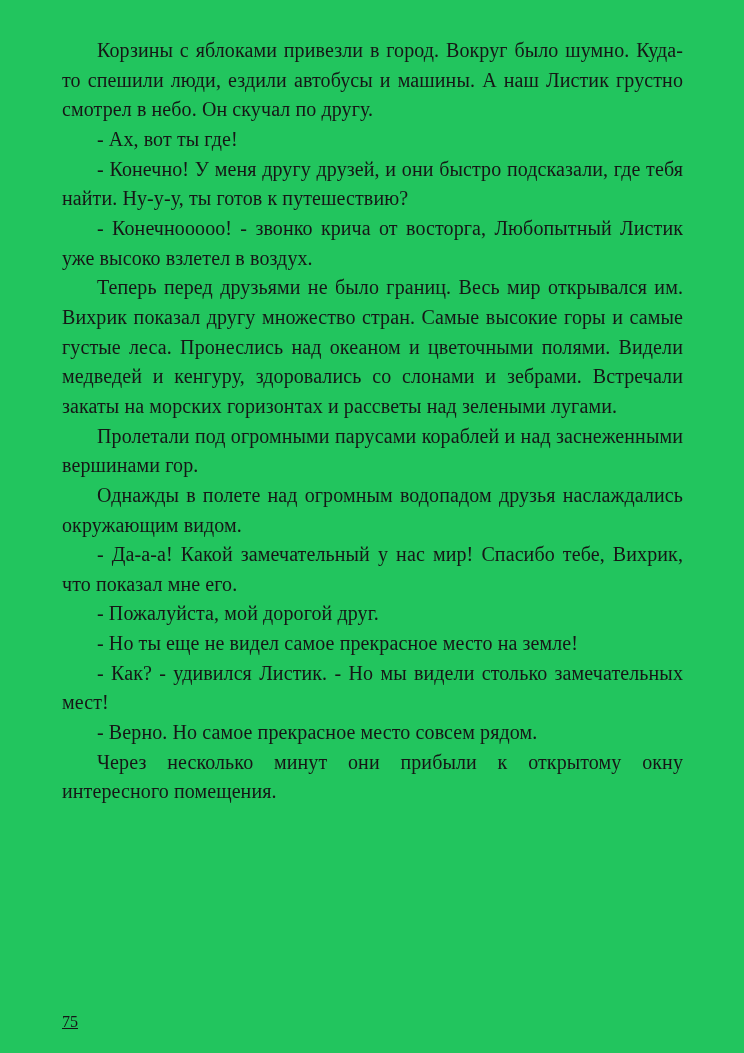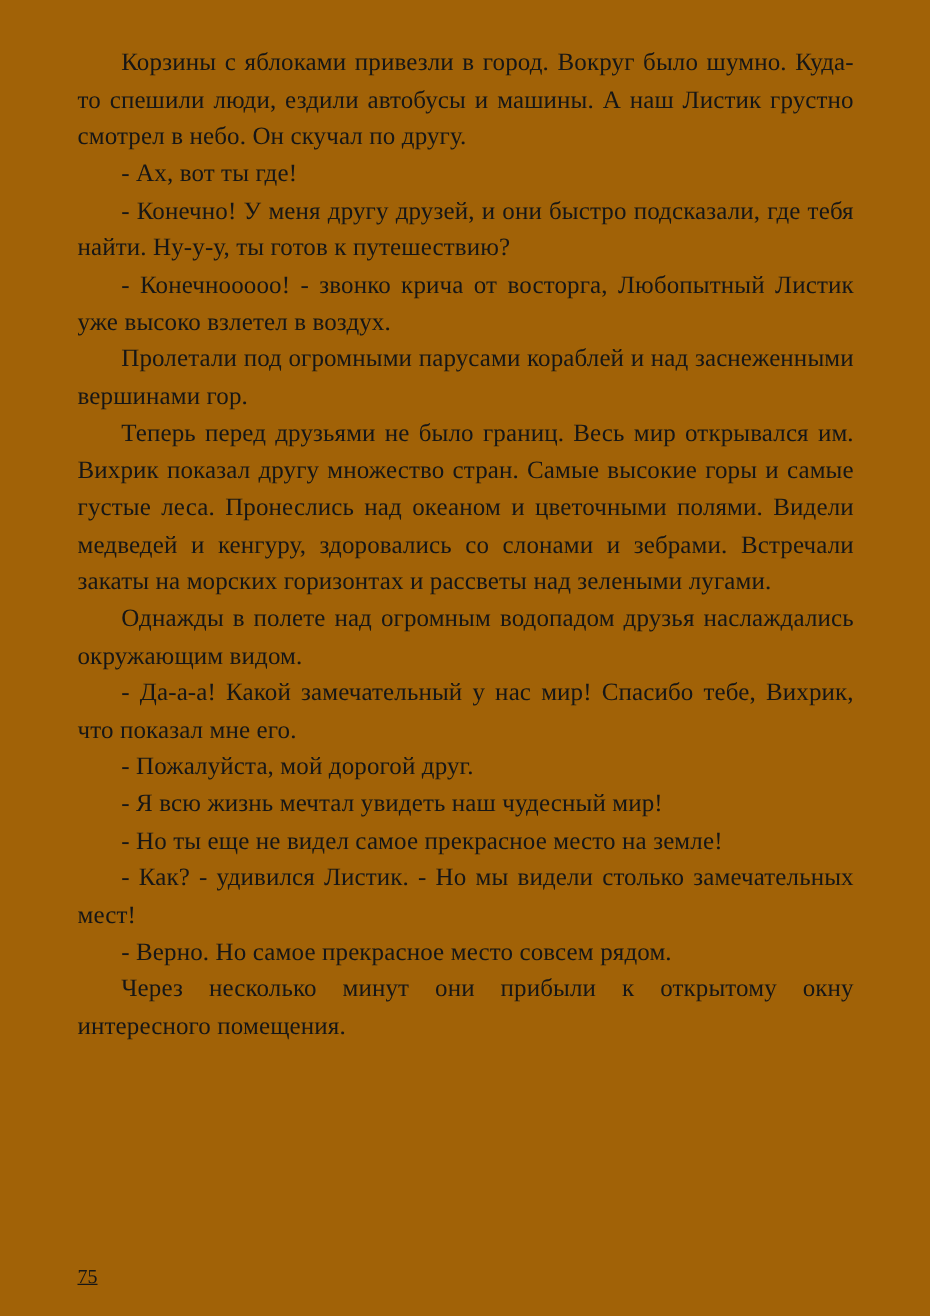--- a/index.html
+++ b/index.html
@@ -11,21 +11,21 @@
     width: 744px;
     height: 1053px;
     position: relative;
     overflow: hidden;
     font-family: "Liberation Serif", "DejaVu Serif", serif;
     color: #161616;
   }
   .page {
     position: absolute;
     inset: 0;
-    background: #a16207;
+    background: #22c55e;
   }
   .content {
     position: absolute;
     left: 62px;
     top: 36px;
     width: 621px;
   }
   .content p {
     margin: 0;
     padding: 0;
@@ -47,25 +47,24 @@
 </style>
 </head>
 <body>
 
 <div class="page">
   <div class="content">
     <p>Корзины с яблоками привезли в город. Вокруг было шумно. Куда-то спешили люди, ездили автобусы и машины. А наш Листик грустно смотрел в небо. Он скучал по другу.</p>
     <p>- Ах, вот ты где!</p>
     <p>- Конечно! У меня другу друзей, и они быстро подсказали, где тебя найти. Ну-у-у, ты готов к путешествию?</p>
     <p>- Конечнооооо! - звонко крича от восторга, Любопытный Листик уже высоко взлетел в воздух.</p>
+    <p>Теперь перед друзьями не было границ. Весь мир открывался им. Вихрик показал другу множество стран. Самые высокие горы и самые густые леса. Пронеслись над океаном и цветочными полями. Видели медведей и кенгуру, здоровались со слонами и зебрами. Встречали закаты на морских горизонтах и рассветы над зелеными лугами.</p>
     <p>Пролетали под огромными парусами кораблей и над заснеженными вершинами гор.</p>
-    <p>Теперь перед друзьями не было границ. Весь мир открывался им. Вихрик показал другу множество стран. Самые высокие горы и самые густые леса. Пронеслись над океаном и цветочными полями. Видели медведей и кенгуру, здоровались со слонами и зебрами. Встречали закаты на морских горизонтах и рассветы над зелеными лугами.</p>
     <p>Однажды в полете над огромным водопадом друзья наслаждались окружающим видом.</p>
     <p>- Да-а-а! Какой замечательный у нас мир! Спасибо тебе, Вихрик, что показал мне его.</p>
     <p>- Пожалуйста, мой дорогой друг.</p>
-    <p>- Я всю жизнь мечтал увидеть наш чудесный мир!</p>
     <p>- Но ты еще не видел самое прекрасное место на земле!</p>
     <p>- Как? - удивился Листик. - Но мы видели столько замечательных мест!</p>
     <p>- Верно. Но самое прекрасное место совсем рядом.</p>
     <p>Через несколько минут они прибыли к открытому окну интересного помещения.</p>
   </div>
   <div class="page-number">75</div>
 </div>
 
 </body></html>

